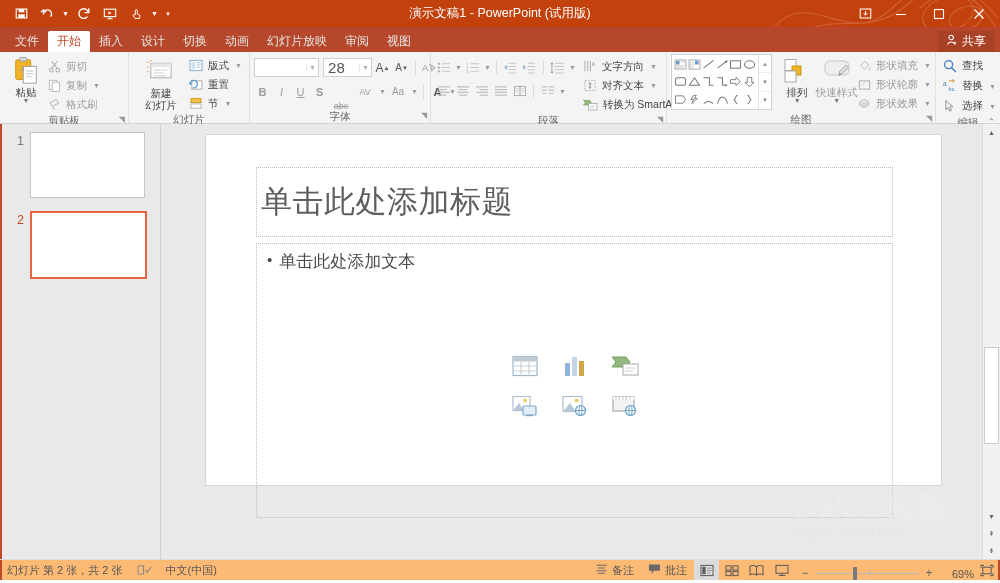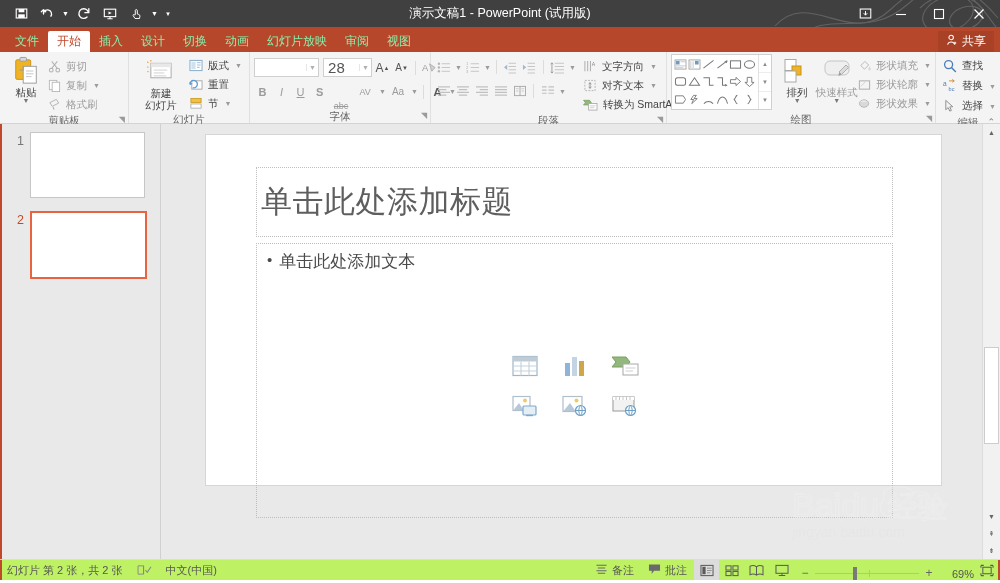--- a/index.html
+++ b/index.html
@@ -6,21 +6,21 @@
   body{
     width:1000px;height:583px;overflow:hidden;
     font-family:"Liberation Sans","DejaVu Sans",sans-serif;
     font-size:12px;color:#444;background:#fff;
     -webkit-font-smoothing:antialiased;
   }
   #app{position:relative;width:1000px;height:583px;}
 
   
   .titlebar{
-    position:relative;height:27px;background:#404040;
+    position:relative;height:27px;background:#c2410c;
     display:flex;align-items:center;overflow:hidden;
   }
   .tb-swirl{position:absolute;right:0;top:-22px;width:230px;height:70px;opacity:.35;pointer-events:none;}
   .qat{display:flex;align-items:center;gap:0;padding-left:8px;z-index:2;}
   .qat-btn{
     width:26px;height:22px;display:flex;align-items:center;justify-content:center;
     color:#fff;font-size:13px;line-height:1;cursor:default;
   }
   .qat-caret{width:11px;height:22px;display:flex;align-items:center;justify-content:center;color:#fff;font-size:7px;}
   .tb-title{
@@ -31,21 +31,21 @@
   .tb-ribbondisp{width:34px;height:27px;display:flex;align-items:center;justify-content:center;color:#fff;}
   .wbtn{width:38px;height:27px;display:flex;align-items:center;justify-content:center;color:#fff;font-size:12px;}
   .wbtn.close{width:42px;}
 
   
   .tabrow{
     position:relative;height:25px;background:#b7472a;display:flex;align-items:flex-end;
     padding-left:6px;overflow:hidden;
   }
   .tab{
-    height:21px;line-height:21px;padding:0 9px;color:#86efac;font-size:12px;
+    height:21px;line-height:21px;padding:0 9px;color:#e5e5e5;font-size:12px;
     white-space:nowrap;cursor:default;
   }
   .tab.active{background:#fff;color:#c0492b;border-radius:2px 2px 0 0;}
   .tellme{display:flex;align-items:center;gap:4px;color:#f1c6bb;font-size:11.5px;padding-left:6px;height:21px;}
   .bulb{font-size:11px;color:#ffd98a;}
   .share{
     margin-left:auto;margin-right:6px;display:flex;align-items:center;gap:4px;
     color:#fff;font-size:12px;height:21px;padding:0 8px;background:rgba(0,0,0,.08);
   }
 
@@ -147,21 +147,21 @@
   .vscroll{
     position:absolute;right:0;top:0;bottom:0;width:17px;background:#f1f1f1;border-left:1px solid #dcdcdc;
     display:flex;flex-direction:column;
   }
   .vsa{height:17px;display:flex;align-items:center;justify-content:center;font-size:7px;color:#666;}
   .vtrack{flex:1;position:relative;}
   .vthumb{position:absolute;left:1px;right:1px;top:56%;height:26%;background:#fff;border:1px solid #cdcdcd;}
 
   
   .statusbar{
-    height:20px;background:#bef264;border-top:1px solid #dcdcdc;display:flex;align-items:center;
+    height:20px;background:#fdba74;border-top:1px solid #dcdcdc;display:flex;align-items:center;
     font-size:11px;color:#555;position:relative;
   }
   .statusbar:before{content:"";position:absolute;left:0;top:0;bottom:0;width:2px;background:#c0492b;}
   .statusbar:after{content:"";position:absolute;right:0;top:0;bottom:0;width:2px;background:#c0492b;}
   .sb-item{display:flex;align-items:center;gap:4px;padding:0 7px;height:20px;white-space:nowrap;}
   .sb-right{margin-left:auto;display:flex;align-items:flex-end;}
   .viewbtn{width:25px;height:20px;display:flex;align-items:center;justify-content:center;}
   .viewbtn.active{background:#dcdcdc;}
   .zoomslider{display:flex;align-items:center;gap:5px;padding:0 6px;}
   .zs-track{position:relative;width:104px;height:14px;display:flex;align-items:center;}

